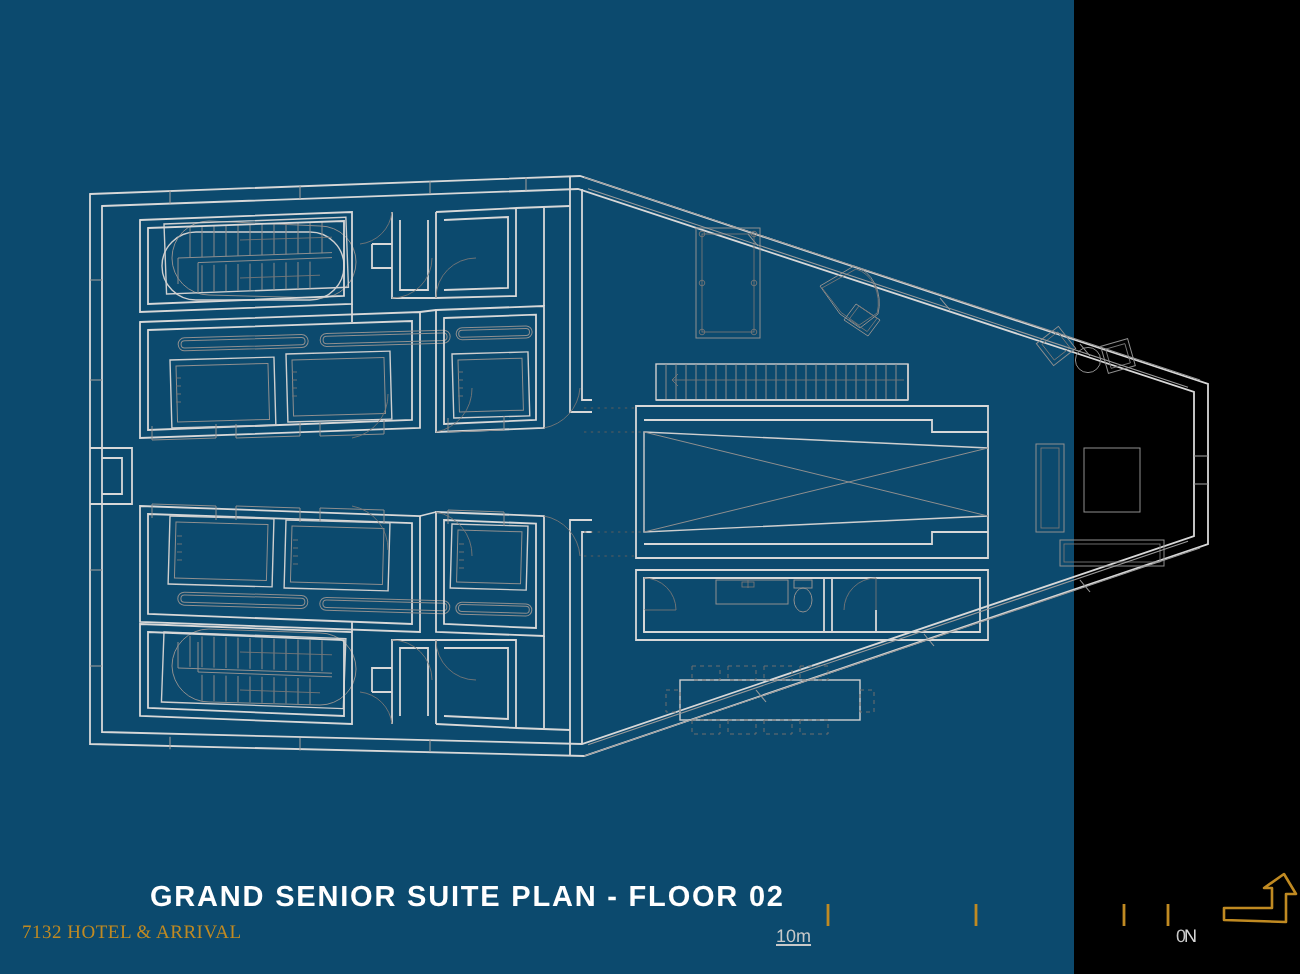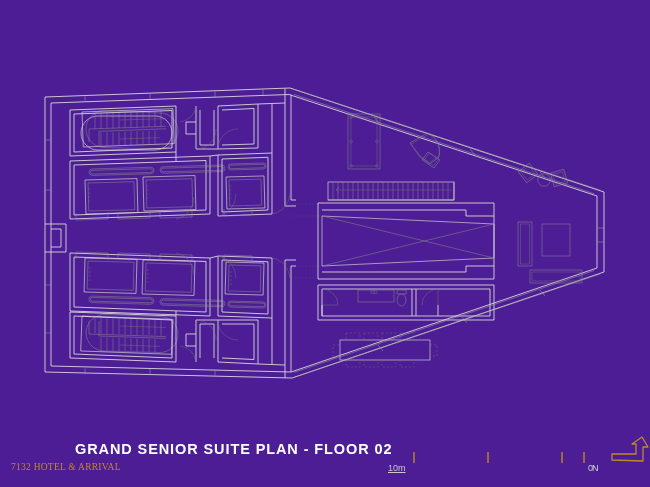--- a/index.html
+++ b/index.html
@@ -9,23 +9,23 @@
   }
   body {
     width: 650px;
     height: 487px;
     overflow: hidden;
     font-family: "Liberation Sans", sans-serif;
     position: relative;
   }
   #page {
     position: relative;
-    width: 650px;
+    width: 537px;
     height: 487px;
-    background: #4c1d95;
+    background: #0c4a6e;
   }
   #plan-svg {
     position: absolute;
     left: 0;
     top: 0;
     width: 650px;
     height: 430px;
     display: block;
   }
   #titleblock {

